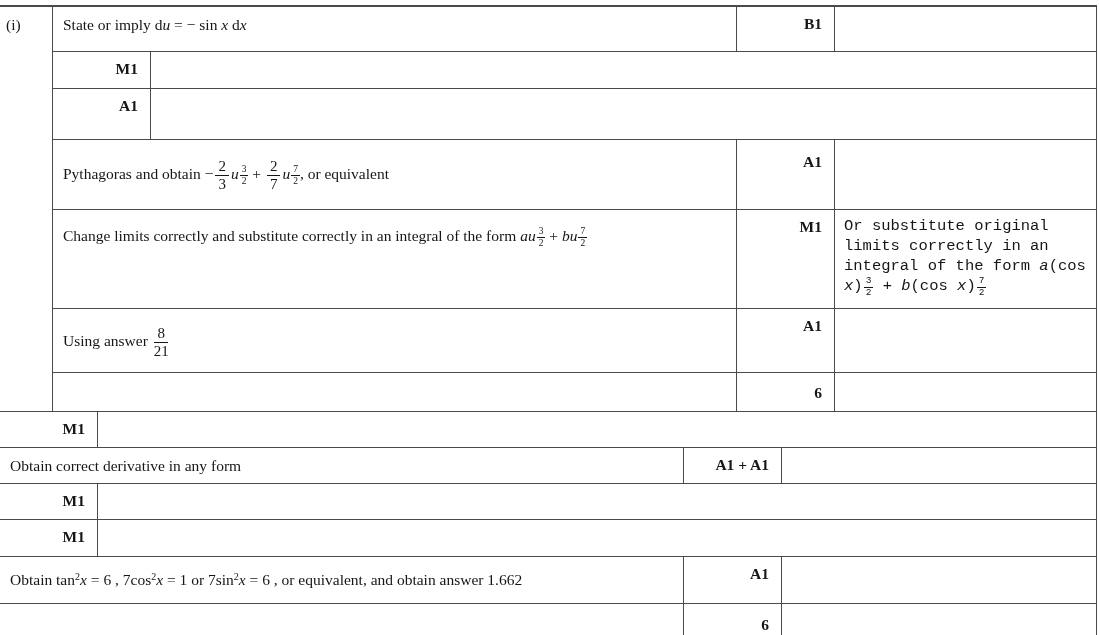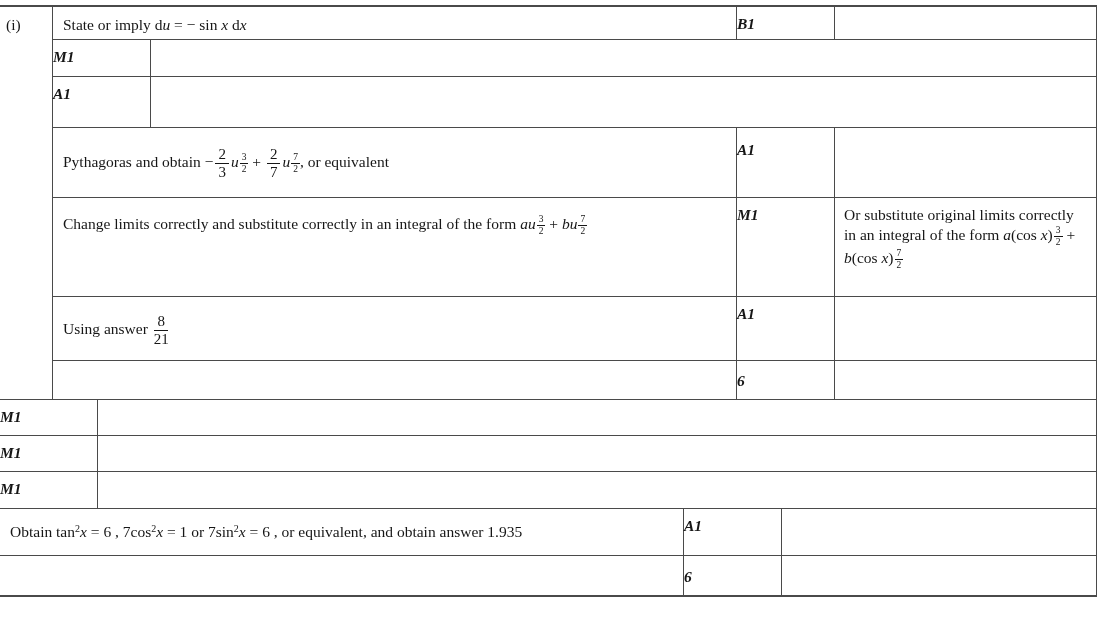--- a/index.html
+++ b/index.html
@@ -34,29 +34,30 @@
     width: 684px;
     border-right: 1px solid #4a4a4a;
     padding: 8px 12px 2px 10px;
     font-size: 15.5px;
     line-height: 1.25;
   }
   .markcell {
     width: 98px;
     border-right: 1px solid #4a4a4a;
     padding: 8px 12px 0 0;
+    text-align: right;
     font-weight: bold;
     font-size: 15.5px;
-    font-style: italic;
   }
   .comment {
     flex: 1;
     padding: 7px 10px 2px 9px;
     font-size: 15.5px;
     line-height: 1.28;
+    font-family: Liberation Mono, monospace;
   }
   i { font-style: italic; }
   sup { font-size: 10px; vertical-align: 5px; line-height: 0; }
   
   .frac {
     display: inline-flex; flex-direction: column; align-items: center;
     font-size: 15px; line-height: 1.12; vertical-align: middle;
     margin: 0 2px; text-align: center;
   }
   .frac .n { border-bottom: 1px solid #161616; padding: 0 3px; }
@@ -79,21 +80,21 @@
 </style>
 </head>
 <body>
 
 <div class="tbl">
 
   <div class="section first">
     <div class="partcell">(i)</div>
     <div class="rows">
 
-      <div class="row" style="height:33px">
+      <div class="row" style="height:45px">
         <div class="desc"><span>State or imply d</span><i>u</i><span> = − sin </span><i>x</i><span> d</span><i>x</i></div>
         <div class="markcell"><span>B1</span></div>
         <div class="comment"></div>
       </div>
 
       <div class="row" style="height:37px">
         <div class="markcell"><span>M1</span></div>
         <div class="comment"></div>
       </div>
 
@@ -157,33 +158,38 @@
   </div>
 
   <div class="section">
     <div class="rows">
 
       <div class="row" style="height:36px">
         <div class="markcell"><span>M1</span></div>
         <div class="comment"></div>
       </div>
 
-
       <div class="row" style="height:36px">
+        <div class="desc"><span>Obtain correct derivative in any form</span></div>
+        <div class="markcell"><span>A1 + A1</span></div>
+        <div class="comment"></div>
+      </div>
+
+      <div class="row" style="height:36px">
         <div class="markcell"><span>M1</span></div>
         <div class="comment"></div>
       </div>
 
       <div class="row" style="height:37px">
         <div class="markcell"><span>M1</span></div>
         <div class="comment"></div>
       </div>
 
       <div class="row" style="height:47px">
-        <div class="desc" style="padding-top:13px"><span>Obtain tan</span><sup>2</sup><i>x</i><span> = 6 , 7cos</span><sup>2</sup><i>x</i><span> = 1 or 7sin</span><sup>2</sup><i>x</i><span> = 6 , or equivalent, and obtain answer 1.935</span></div>
+        <div class="desc" style="padding-top:13px"><span>Obtain tan</span><sup>2</sup><i>x</i><span> = 6 , 7cos</span><sup>2</sup><i>x</i><span> = 1 or 7sin</span><sup>2</sup><i>x</i><span> = 6 , or equivalent, and obtain answer 1.662</span></div>
         <div class="markcell"><span>A1</span></div>
         <div class="comment"></div>
       </div>
 
       <div class="row" style="height:39px">
         <div class="desc"></div>
         <div class="markcell" style="padding-top:12px"><span>6</span></div>
         <div class="comment"></div>
       </div>
 

